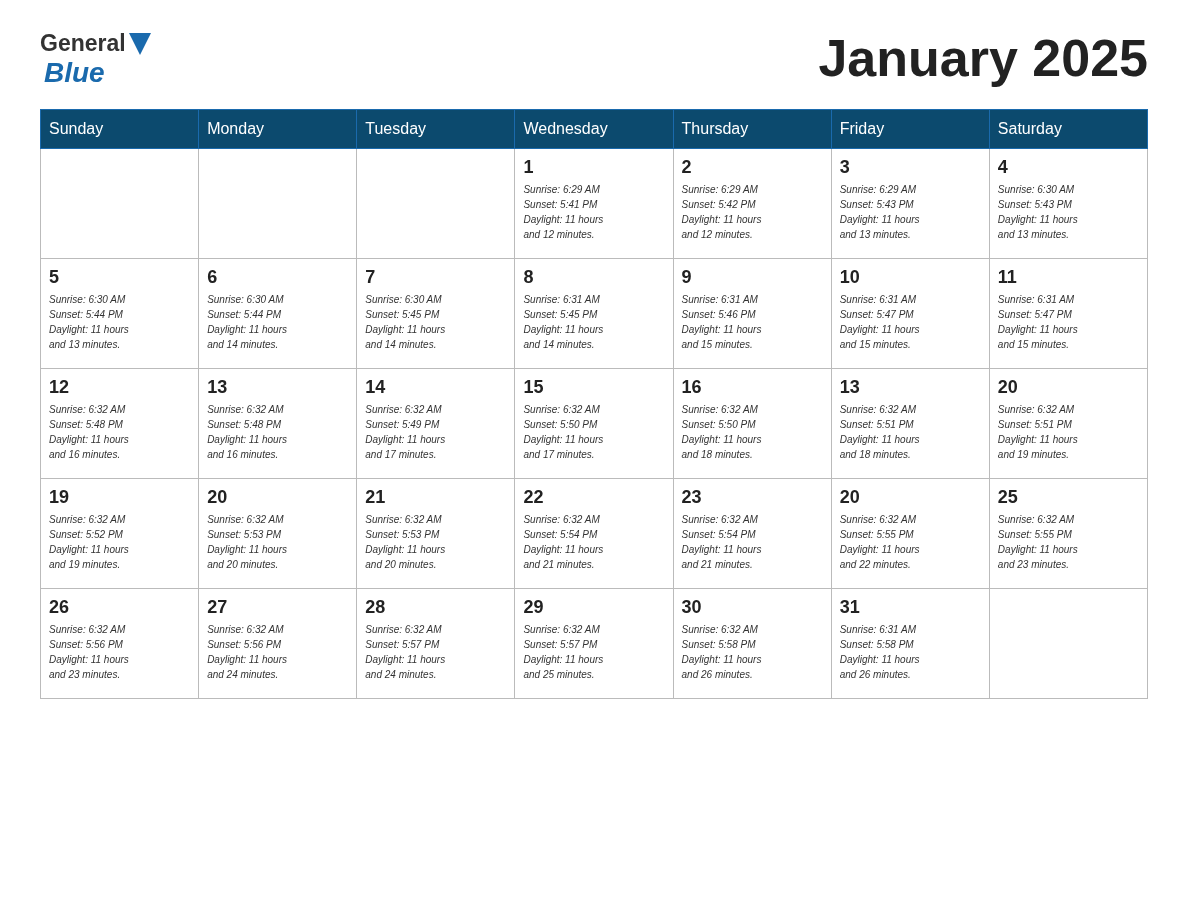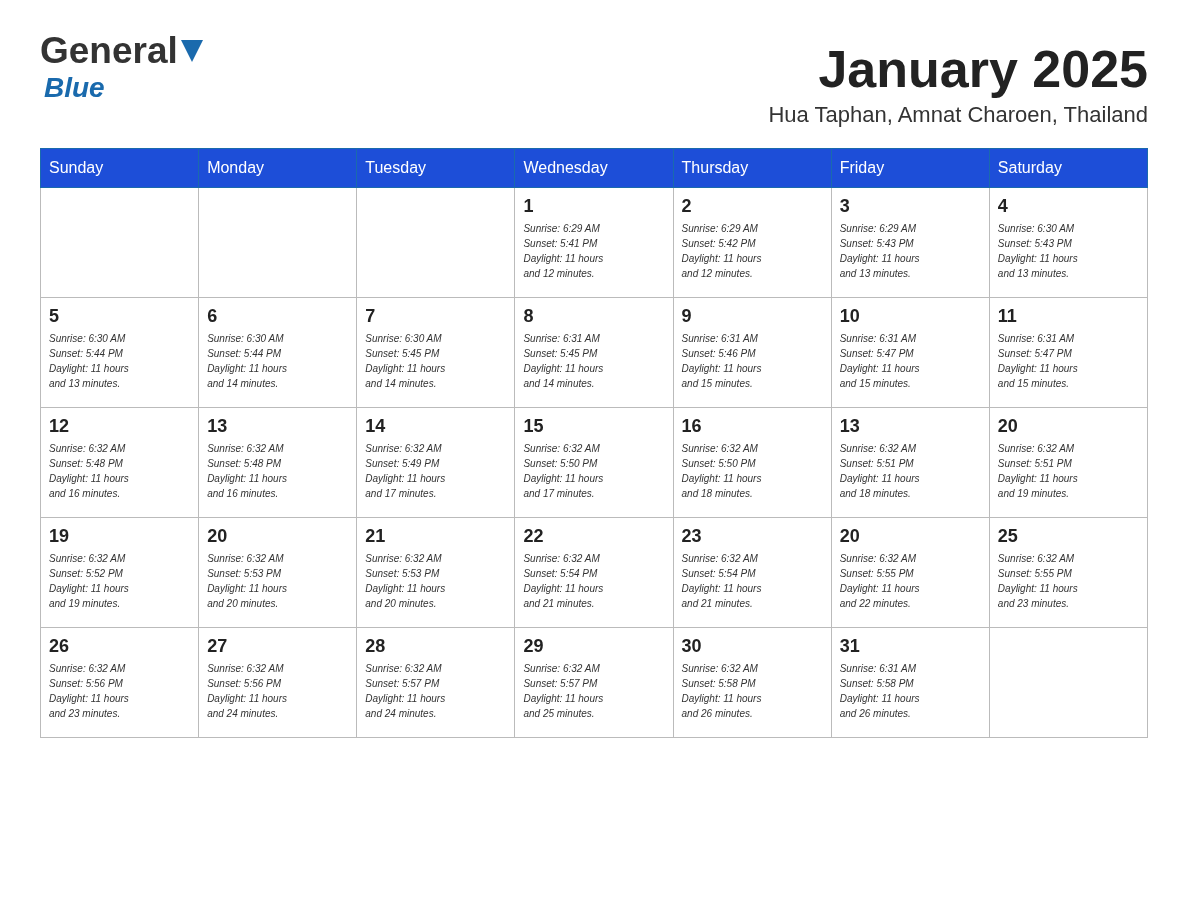--- a/index.html
+++ b/index.html
@@ -11,40 +11,39 @@
       min-height: 918px;
     }
     .header {
       display: flex;
       justify-content: space-between;
       align-items: flex-start;
       margin-bottom: 20px;
     }
     .title-section {
       text-align: right;
-      margin-top: 11px;
     }
     .month-title {
       font-size: 52px;
       font-weight: bold;
       color: #222;
       line-height: 1.1;
     }
     .location-title {
       font-size: 22px;
       color: #333;
       margin-top: 4px;
     }
     .calendar {
       width: 100%;
       border-collapse: collapse;
       border: 1px solid #999;
     }
     .calendar th {
-      background-color: #1d4ed8;
+      background-color: #0c4a6e;
       color: #fff;
       padding: 10px 8px;
       font-size: 16px;
       font-weight: normal;
       text-align: left;
       border: 1px solid #1a6aad;
     }
     .calendar td {
       vertical-align: top;
       border: 1px solid #bbb;
@@ -76,35 +75,34 @@
       display: flex;
       align-items: center;
     }
   </style>
 </head>
 <body>
 
 <div class="header">
   <div class="logo-wrapper">
     <div class="logo-name-row">
-      <span style="font-size:37px;font-weight:bold;color:#333;">General</span>
+      <span style="font-size:23px;font-weight:bold;color:#333;">General</span>
       <div style="display:flex;flex-direction:column;align-items:flex-start;margin-left:3px;">
         <svg width="22" height="22" viewBox="0 0 22 22">
           <polygon points="0,0 22,0 11,22" fill="#1a6aad"></polygon>
         </svg>
       </div>
     </div>
     <div>
       <span style="font-size:28px;font-weight:bold;color:#1a6aad;margin-left:4px;font-style:italic;">Blue</span>
     </div>
   </div>
 
   <div class="title-section">
     <div class="month-title">January 2025</div>
-    <div class="location-title">Hua Taphan, Amnat Charoen, Thailand</div>
   </div>
 </div>
 
 <table class="calendar">
   <thead>
     <tr>
     <th>Sunday</th>
         <th>Monday</th>
         <th>Tuesday</th>
         <th>Wednesday</th>

